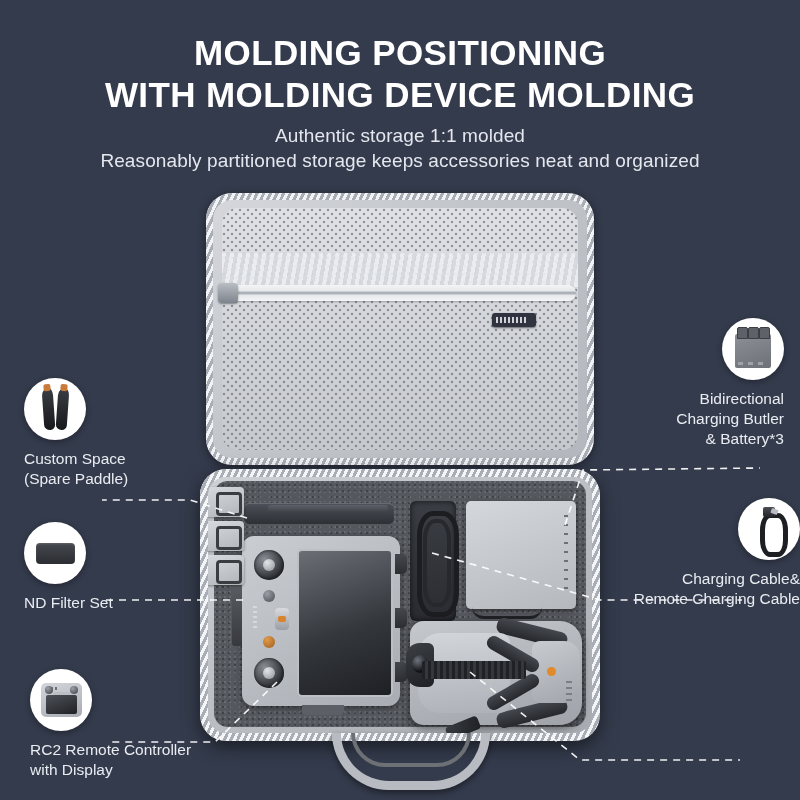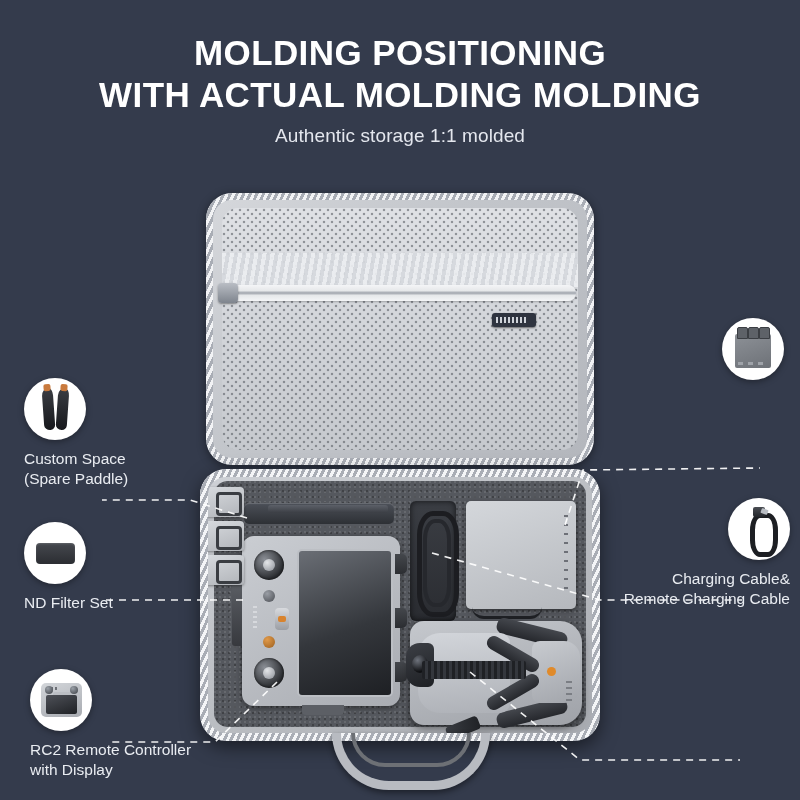--- a/index.html
+++ b/index.html
@@ -332,23 +332,24 @@
   svg.leaders { position:absolute; inset:0; width:800px; height:800px; pointer-events:none; }
 </style>
 </head>
 <body style="background: rgb(52, 59, 76);">
 
 <div class="stage">
 
   <div class="headings">
     <h1 class="h1">
       <span>MOLDING POSITIONING</span>
-      <span class="l2">WITH ACTUAL MOLDING MOLDING</span>
+      <span class="l2">WITH MOLDING DEVICE MOLDING</span>
     </h1>
     <div class="sub1">Authentic storage 1:1 molded</div>
+    <div class="sub2">Reasonably partitioned storage keeps accessories neat and organized</div>
   </div>
 
   <div class="case-wrap">
 
     <div class="lid">
       <div class="mesh"></div>
       <div class="mesh-band-top"></div>
       <div class="mesh-zip"></div>
       <div class="brand-tag"></div>
       <div class="lid-rim"></div>
@@ -460,23 +461,26 @@
 
   <div class="callout right" style="right:16px; top:318px; width:190px;">
     <div class="icon-circle">
       <span class="ic-hub">
         <span class="ic-hub-batt t1"></span>
         <span class="ic-hub-batt t2"></span>
         <span class="ic-hub-batt t3"></span>
         <span class="ic-hub-lines"></span>
       </span>
     </div>
-  </div>
-
-  <div class="callout right" style="right:10px; top:498px; width:205px;">
+    <div class="co-label">Bidirectional
+Charging Butler
+&amp; Battery*3</div>
+  </div>
+
+  <div class="callout right" style="right:0; top:498px; width:205px;">
     <div class="icon-circle">
       <span class="ic-cable-loop"></span>
       <span class="ic-cable-plug"></span>
       <span class="ic-cable-tip"></span>
     </div>
     <div class="co-label">Charging Cable&amp;
 Remote Charging Cable</div>
   </div>
 
 

